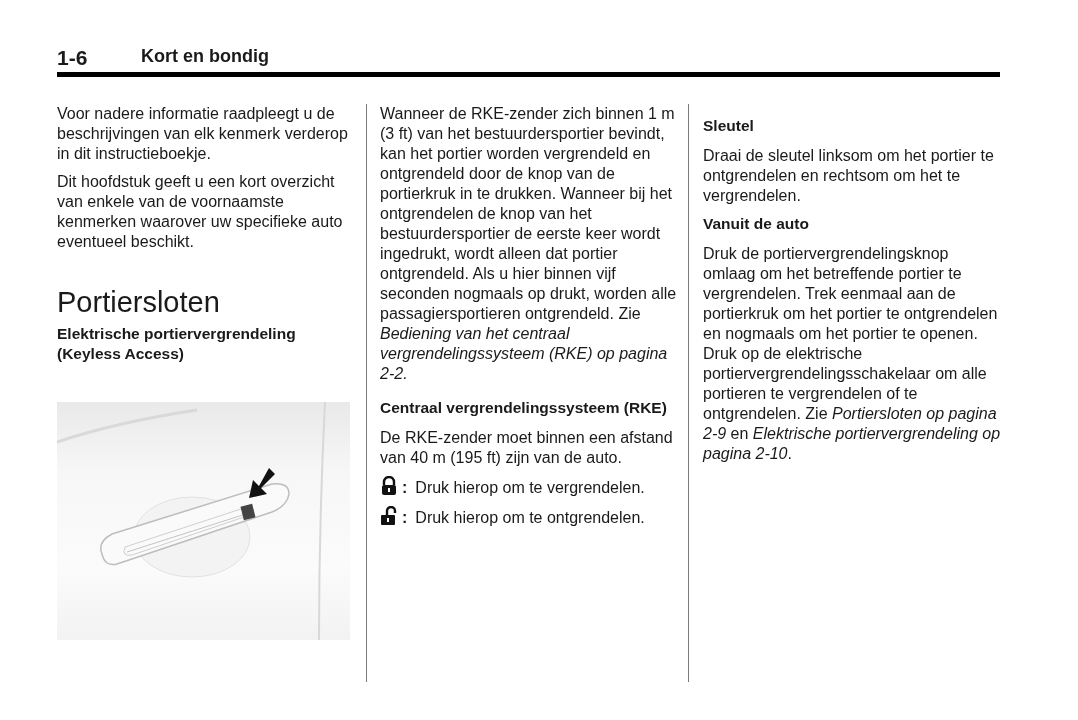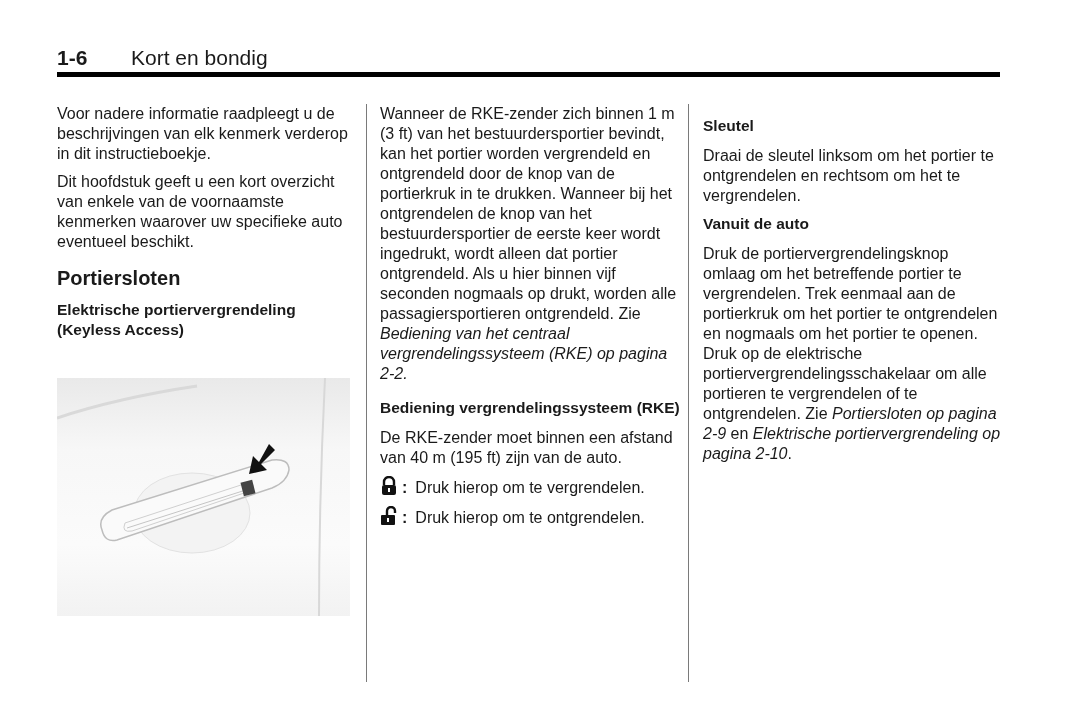--- a/index.html
+++ b/index.html
@@ -4,33 +4,33 @@
 <style>
   html, body { margin: 0; padding: 0; background: #ffffff; }
   body {
     width: 1078px; height: 720px; position: relative; overflow: hidden;
     font-family: "Liberation Sans", sans-serif; color: #1a1a1a;
   }
   .header {
     position: absolute; left: 57px; top: 46px; width: 943px; height: 32px;
   }
   .header .num { position: absolute; left: 0; top: 0; font-size: 21px; font-weight: bold; }
-  .header .title { position: absolute; left: 74px; top: 0; font-size: 21px; font-weight: normal; }
+  .header .title { position: absolute; left: 84px; top: 0; font-size: 18px; font-weight: bold; }
   .header-rule {
     position: absolute; left: 57px; top: 72px; width: 943px; height: 5px; background: #000;
   }
   .col { position: absolute; top: 104px; }
   .col1 { left: 57px; width: 300px; }
   .col2 { left: 380px; width: 300px; }
   .col3 { left: 703px; width: 300px; }
   .vrule { position: absolute; top: 104px; width: 1px; height: 578px; background: #7a7a7a; }
   .vr1 { left: 366px; }
   .vr2 { left: 688px; }
   h1 { font-size: 26px; font-weight: bold; margin: 0 0 8px 0; line-height: 32px; }
-  h2 { font-size: 20px; font-weight: bold; margin: 12px 0 8px 0; line-height: 28px; }
+  h2 { font-size: 29px; font-weight: normal; margin: 36px 0 8px 0; line-height: 28px; }
   h3 { font-size: 15.5px; font-weight: bold; margin: 0 0 10px 0; line-height: 20px; }
   p { font-size: 16px; line-height: 20px; margin: 0 0 8px 0; }
   i { font-style: italic; }
   .figure {
     position: relative; width: 293px; height: 238px; margin-top: 38px;
     background: linear-gradient(180deg, #e9e9e9 0%, #f7f7f7 30%, #fbfbfb 70%, #f2f2f2 100%);
     overflow: hidden;
   }
   .lock-icon { display: inline-block; width: 18px; height: 20px; margin-right: 4px; vertical-align: -3px; }
   .colon { font-weight: bold; margin-right: 8px; }
@@ -67,21 +67,21 @@
 
       <rect x="185" y="103" width="12" height="14" fill="#444" transform="rotate(-14 191 110)"></rect>
 
       <path d="M212 66 L218 72 L204 86 L210 92 L192 96 L196 78 L202 84 Z" fill="#111"></path>
     </svg>
   </div>
 </div>
 
 <div class="col col2">
   <p><span>Wanneer de RKE-zender zich binnen 1 m (3 ft) van het bestuurdersportier bevindt, kan het portier worden vergrendeld en ontgrendeld door de knop van de portierkruk in te drukken. Wanneer bij het ontgrendelen de knop van het bestuurdersportier de eerste keer wordt ingedrukt, wordt alleen dat portier ontgrendeld. Als u hier binnen vijf seconden nogmaals op drukt, worden alle passagiersportieren ontgrendeld. Zie </span><i>Bediening van het centraal vergrendelingssysteem (RKE) op pagina 2-2.</i></p>
-  <h3 style="margin-top:14px">Bediening vergrendelingssysteem (RKE)</h3>
+  <h3 style="margin-top:14px">Centraal vergrendelingssysteem (RKE)</h3>
   <p>De RKE-zender moet binnen een afstand van 40 m (195 ft) zijn van de auto.</p>
   <p>
     <svg class="lock-icon" viewBox="0 0 18 20">
       <path d="M4 9 V6 A5 5 0 0 1 14 6 V9" stroke="#111" stroke-width="2.4" fill="none"></path>
       <rect x="2" y="9" width="14" height="10" rx="2" fill="#111"></rect>
       <rect x="8" y="12" width="2" height="4" fill="#fff"></rect>
     </svg><span class="colon">:</span><span>Druk hierop om te vergrendelen.</span>
   </p>
   <p>
     <svg class="lock-icon" viewBox="0 0 18 20">

